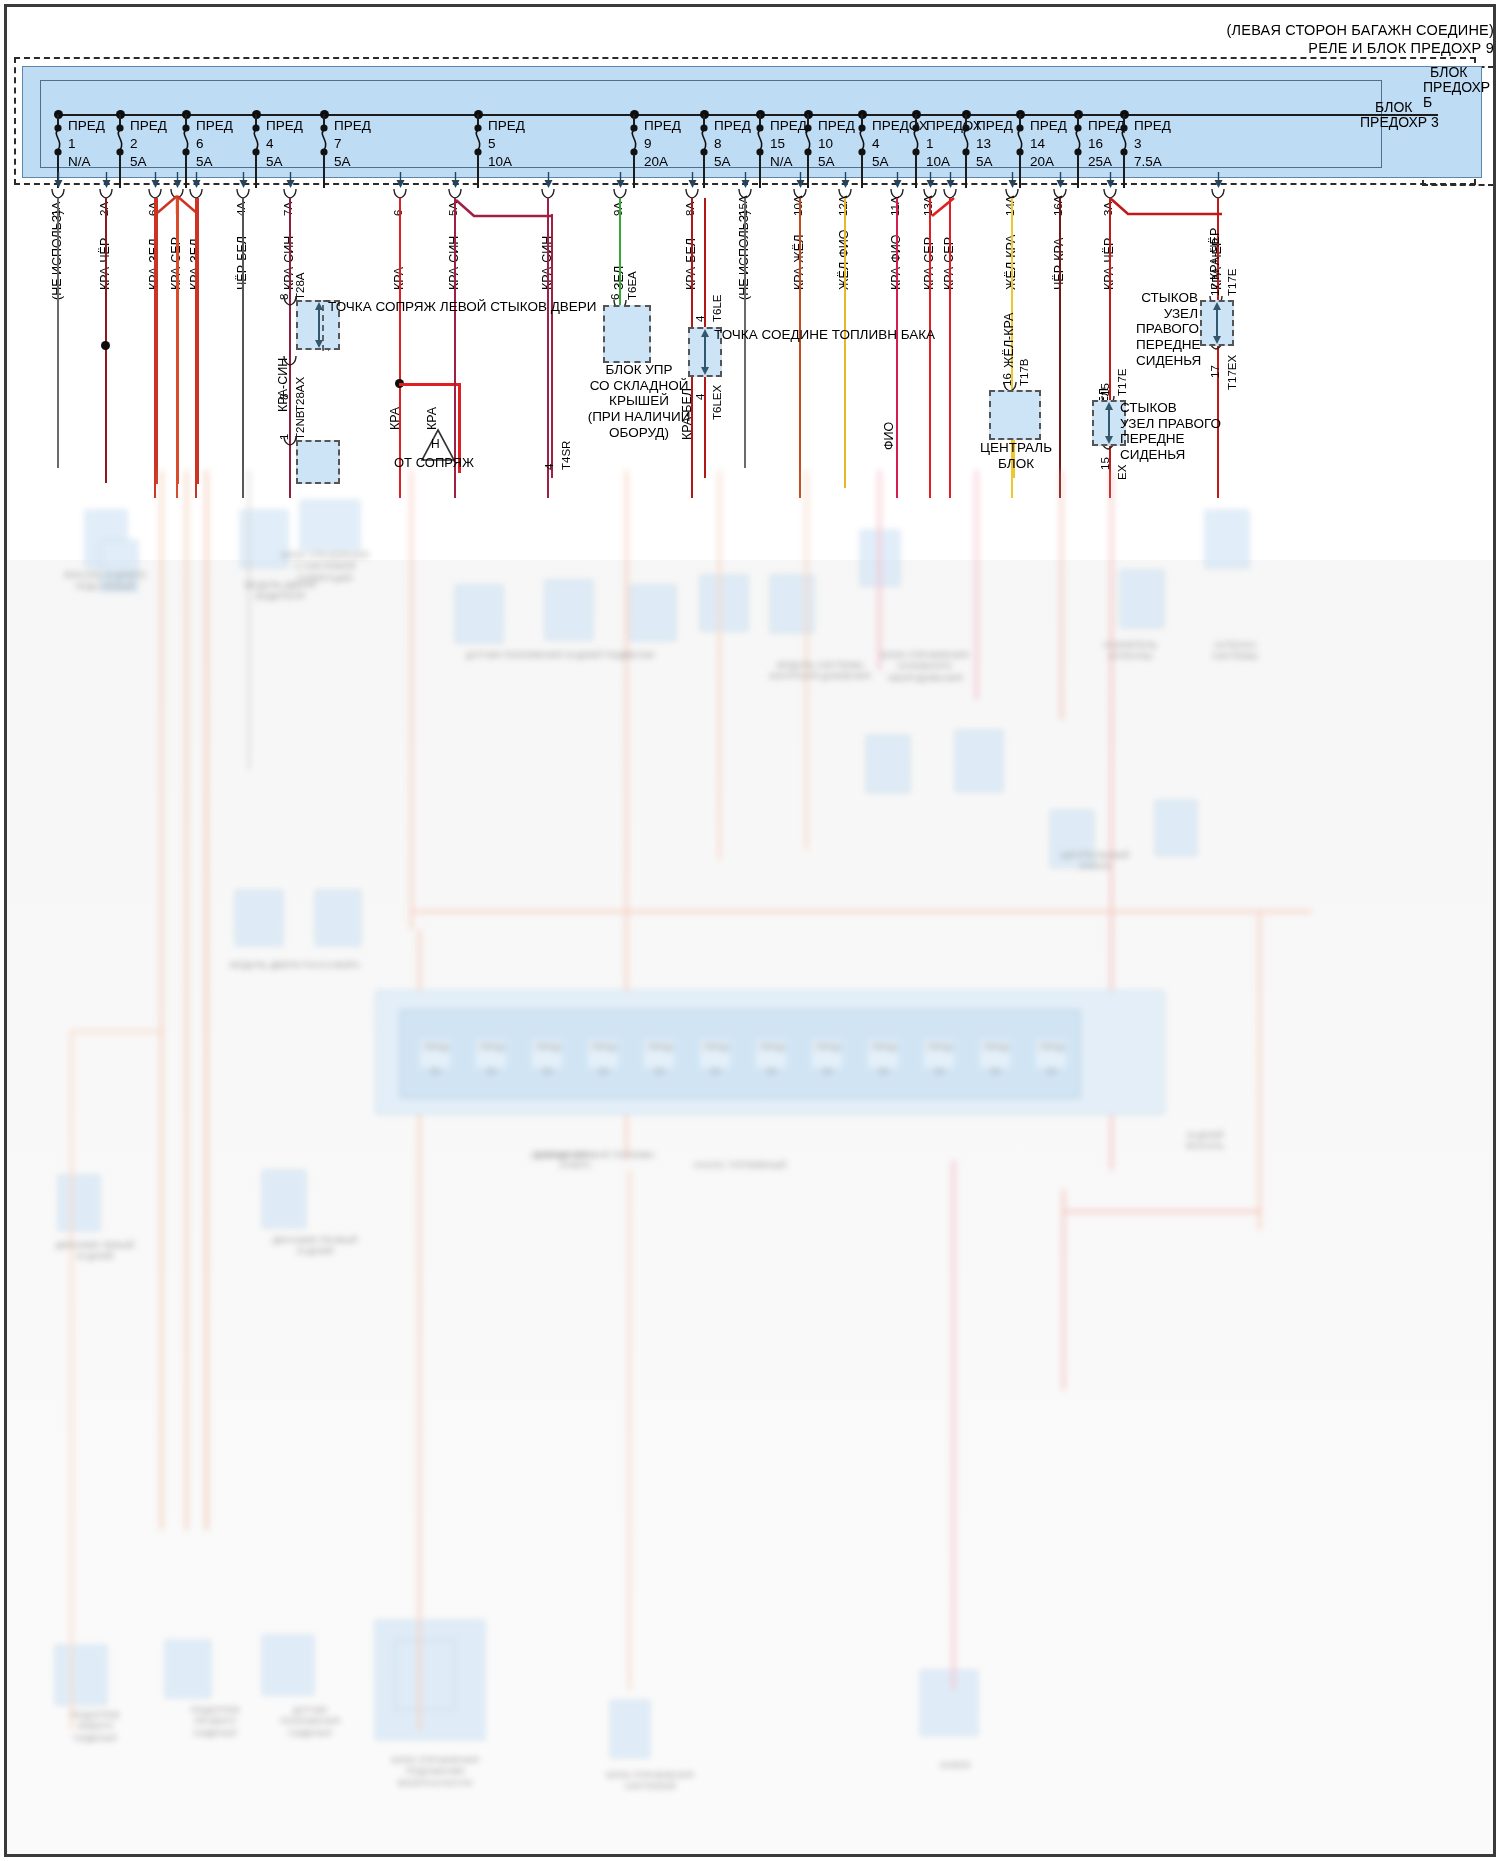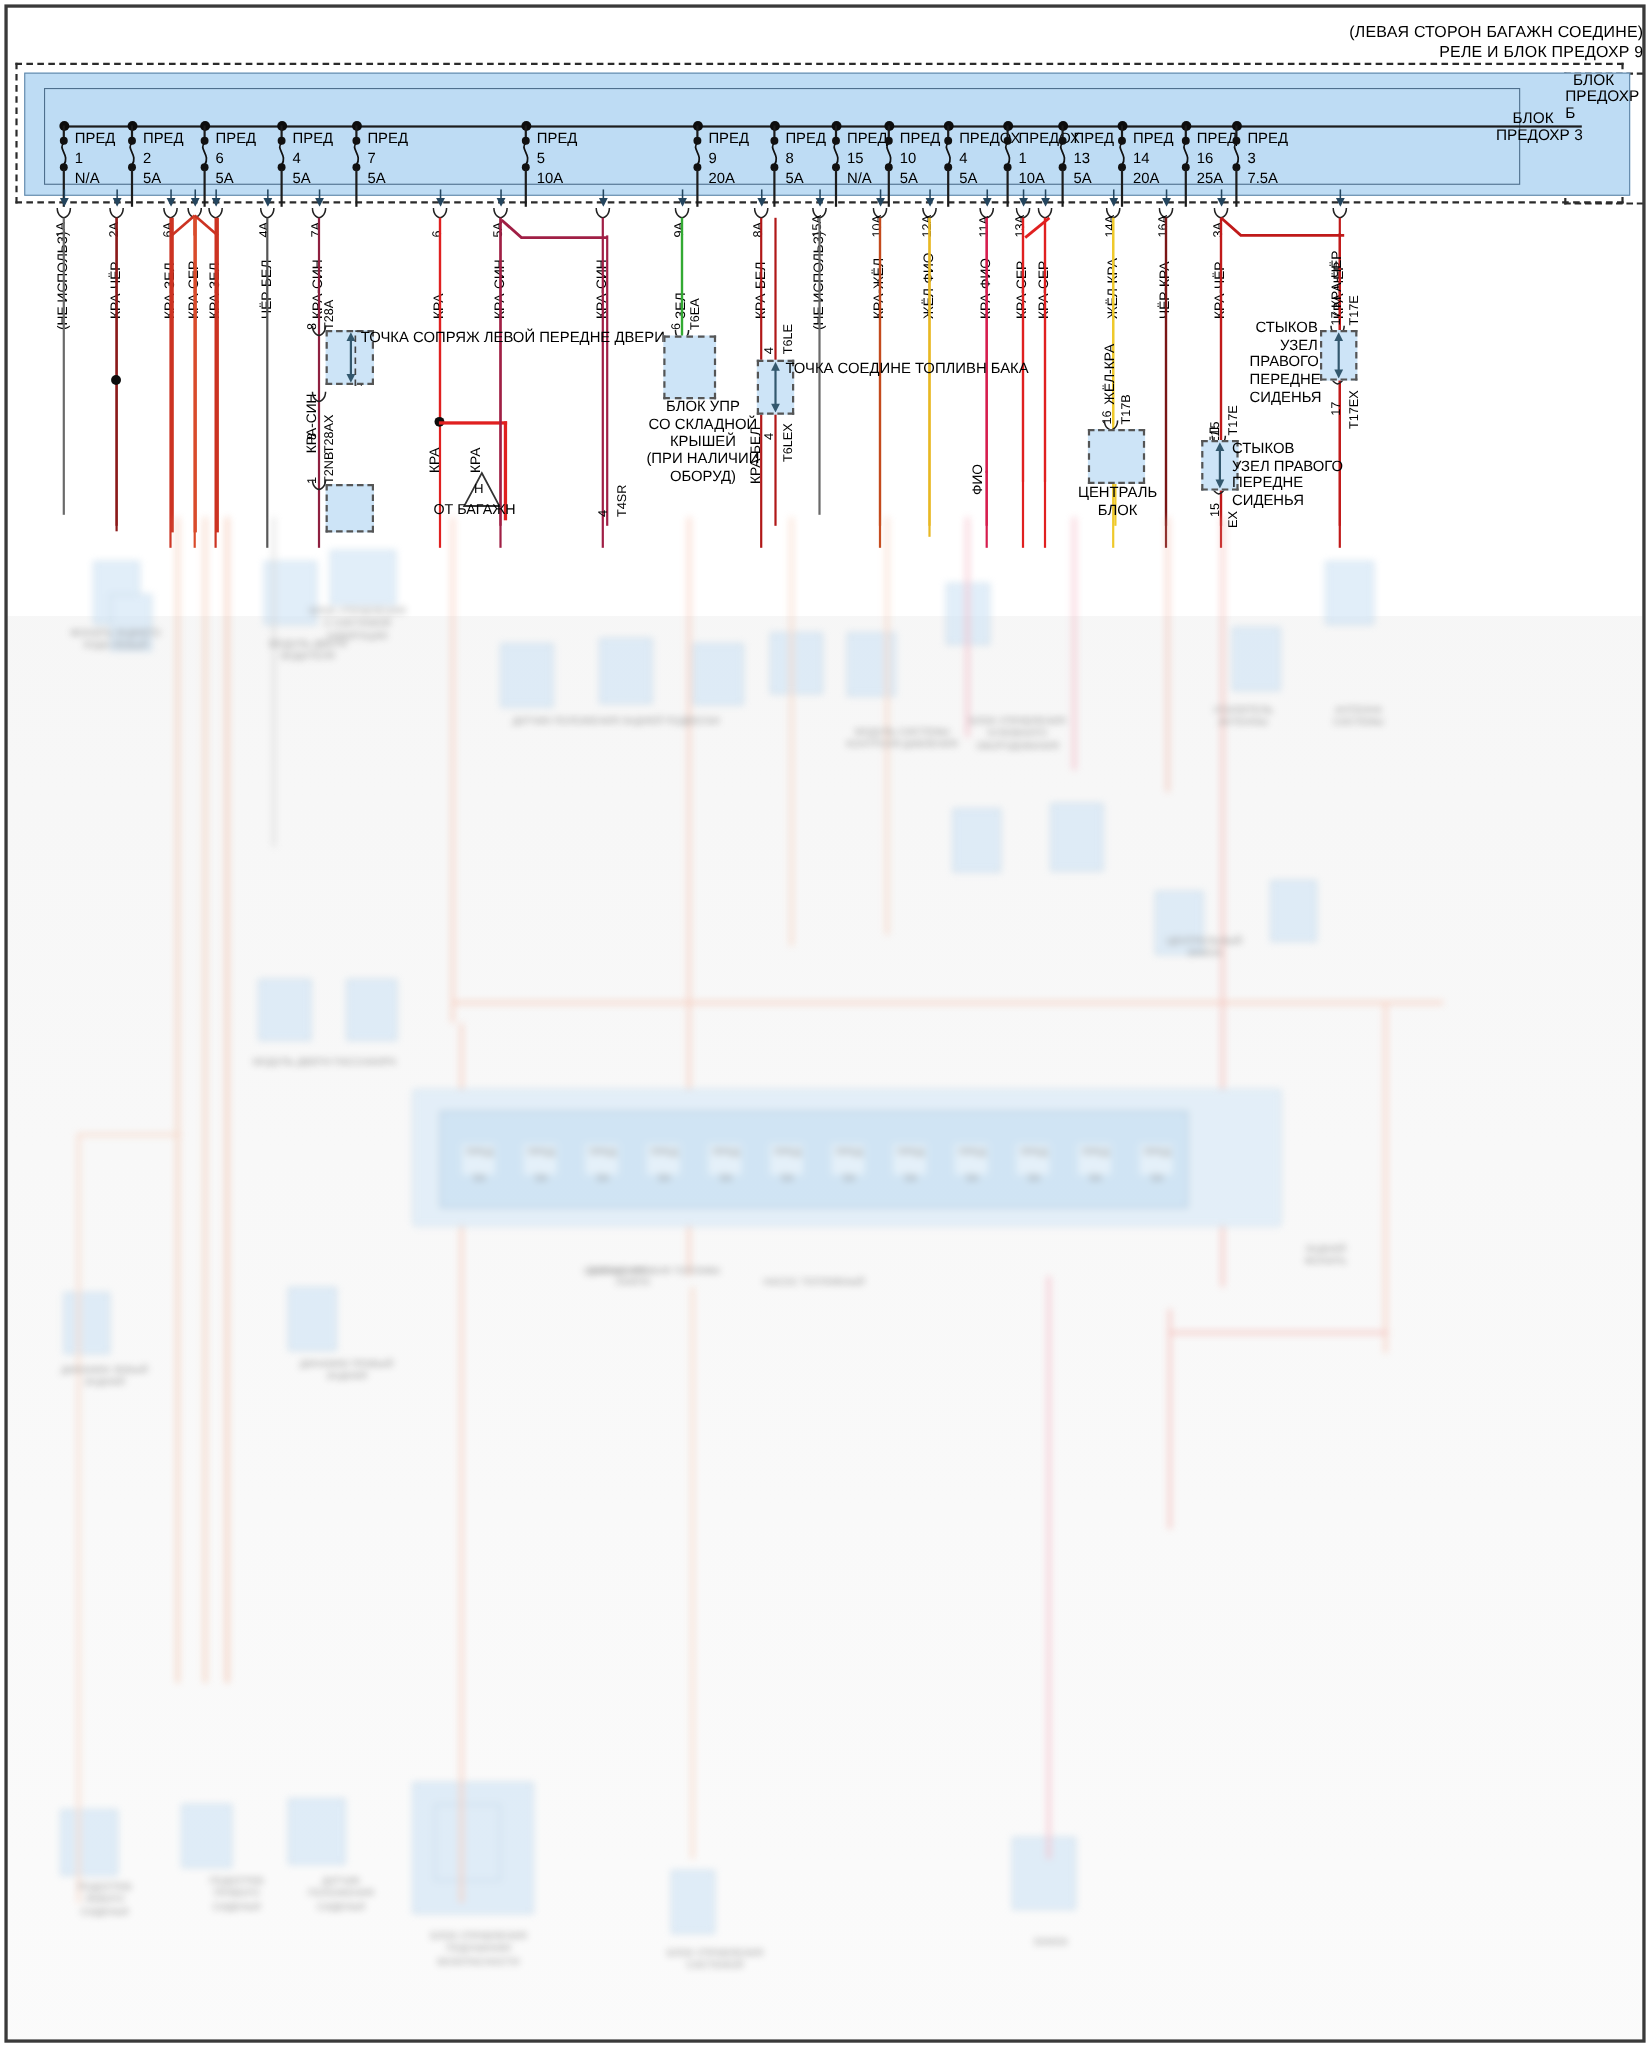--- a/index.html
+++ b/index.html
@@ -705,21 +705,21 @@
 
   <div class="cbox" style="left:296px; top:300px; width:44px; height:50px;"></div>
   <svg class="darrow" style="left:312px; top:302px;" width="14" height="46">
     <line x1="7" y1="4" x2="7" y2="42" stroke="#33586e" stroke-width="2"></line>
     <polygon points="7,0 3,8 11,8" fill="#33586e"></polygon>
     <polygon points="7,46 3,38 11,38" fill="#33586e"></polygon>
   </svg>
   <div class="hlabel" style="left:328px; top:299px;">ТОЧКА
 СОПРЯЖ
 ЛЕВОЙ
-ПЕРЕДНЕ
+СТЫКОВ
 ДВЕРИ</div>
   <svg style="position:absolute;left:322px;top:300px;" width="8" height="52">
     <path d="M7 1 L1 1 L1 50 L7 50" fill="none" stroke="#444" stroke-width="1.6" stroke-dasharray="6 4"></path>
   </svg>
 
   <div class="cbox" style="left:296px; top:440px; width:44px; height:44px;"></div>
 
   <div class="cbox" style="left:603px; top:305px; width:48px; height:58px;"></div>
   <div class="hlabel" style="left:583px; top:362px; width:112px; text-align:center; white-space:pre-line;">БЛОК УПР
 СО СКЛАДНОЙ
@@ -760,21 +760,21 @@
   </svg>
   <div class="hlabel" style="left:1136px; top:290px; width:62px; text-align:right; white-space:pre-line;">СТЫКОВ
 УЗЕЛ ПРАВОГО
 ПЕРЕДНЕ
 СИДЕНЬЯ</div>
 
   <svg class="ground-tri" style="left:420px; top:428px;" width="36" height="34">
     <polygon points="18,2 34,32 2,32" fill="none" stroke="#333" stroke-width="1.6"></polygon>
   </svg>
   <div style="position:absolute;left:431px;top:437px;font-size:12px;color:#000;">H</div>
-  <div class="hlabel" style="left:394px; top:455px; font-size:13px;">ОТ БАГАЖН</div>
+  <div class="hlabel" style="left:394px; top:455px; font-size:13px;">ОТ СОПРЯЖ</div>
 
   <div class="lower-wash"></div>
   <div class="blur-layer" id="blur-layer">
       <div class="bx" style="left:85px;top:40px;width:42px;height:58px;"></div>
       <div class="bx" style="left:100px;top:70px;width:38px;height:52px;"></div>
       <div class="bx" style="left:240px;top:40px;width:48px;height:58px;"></div>
       <div class="bx" style="left:300px;top:30px;width:60px;height:50px;"></div>
       <div class="bx" style="left:455px;top:115px;width:48px;height:58px;"></div>
       <div class="bx" style="left:545px;top:110px;width:48px;height:60px;"></div>
       <div class="bx" style="left:630px;top:115px;width:46px;height:56px;"></div>

